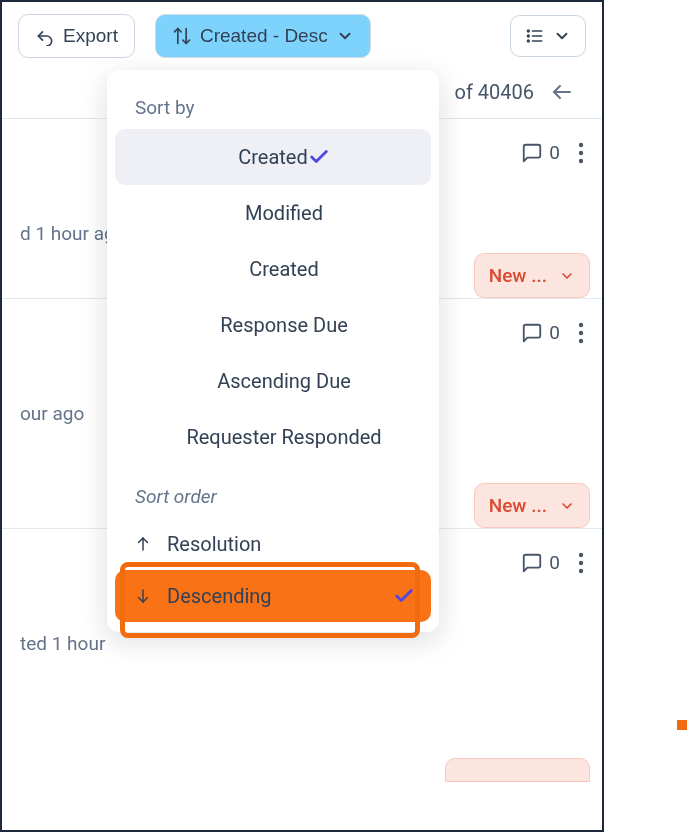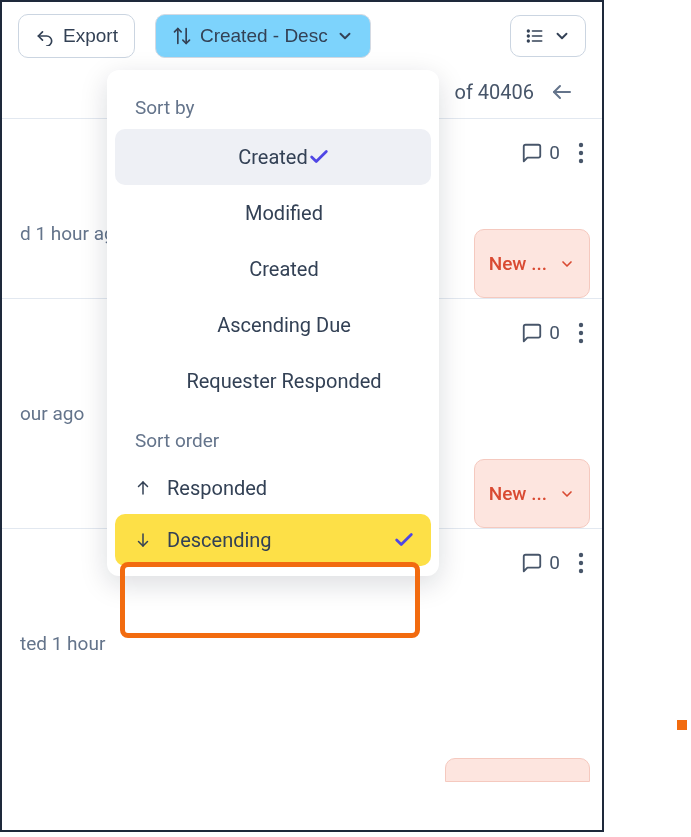--- a/index.html
+++ b/index.html
@@ -91,21 +91,21 @@
       margin-top: 58px;
     }
     .status-chip {
       position: absolute;
       right: 12px;
       bottom: 0px;
       background: #fde5df;
       border: 1px solid #f5c9bf;
       color: #d94a32;
       border-radius: 10px;
-      padding: 22px 14px;
+      padding: 10px 14px;
       font-size: 19px;
       font-weight: 500;
       display: inline-flex;
       align-items: center;
       gap: 12px;
       cursor: pointer;
     }
     .status-chip-partial {
       position: absolute;
       right: 12px;
@@ -158,21 +158,21 @@
       font-size: 20px;
       color: #334155;
       cursor: pointer;
     }
     .order-item .arrow {
       width: 24px;
       display: inline-flex;
       justify-content: center;
     }
     .order-item.selected {
-      background: #fde047;
+      background: #f97316;
     }
     .order-item .check {
       color: #4f46e5;
       margin-left: auto;
     }
     .highlight-box {
       position: absolute;
       border: 5px solid #f26b0f;
       border-radius: 8px;
       pointer-events: none;
@@ -349,36 +349,39 @@
           </svg>
       </span>
     </div>
     <div class="dropdown-item">
       <span>Modified</span>
     </div>
     <div class="dropdown-item">
       <span>Created</span>
     </div>
     <div class="dropdown-item">
+      <span>Response Due</span>
+    </div>
+    <div class="dropdown-item">
       <span>Ascending Due</span>
     </div>
     <div class="dropdown-item">
       <span>Requester Responded</span>
     </div>
 
-    <div class="dropdown-label" style="margin-top:10px;">Sort order</div>
+    <div class="dropdown-label" style="margin-top:10px;font-style:italic;">Sort order</div>
 
     <div class="order-item">
       <span class="arrow">
         <svg width="18" height="18" viewBox="0 0 24 24" fill="none" stroke="#334155" stroke-width="2" stroke-linecap="round" stroke-linejoin="round">
             <line x1="12" y1="20" x2="12" y2="4"></line>
             <polyline points="6 10 12 4 18 10"></polyline>
           </svg>
       </span>
-      <span>Responded</span>
+      <span>Resolution</span>
     </div>
     <div class="order-item selected">
       <span class="arrow">
         <svg width="18" height="18" viewBox="0 0 24 24" fill="none" stroke="#334155" stroke-width="2" stroke-linecap="round" stroke-linejoin="round">
             <line x1="12" y1="4" x2="12" y2="20"></line>
             <polyline points="6 14 12 20 18 14"></polyline>
           </svg>
       </span>
       <span>Descending</span>
       <span class="check">

